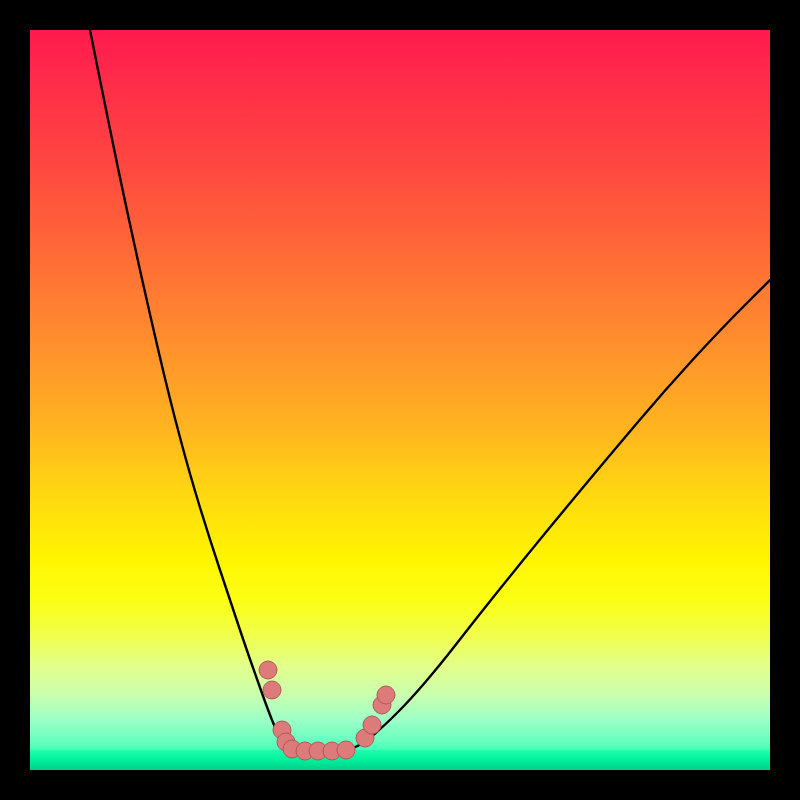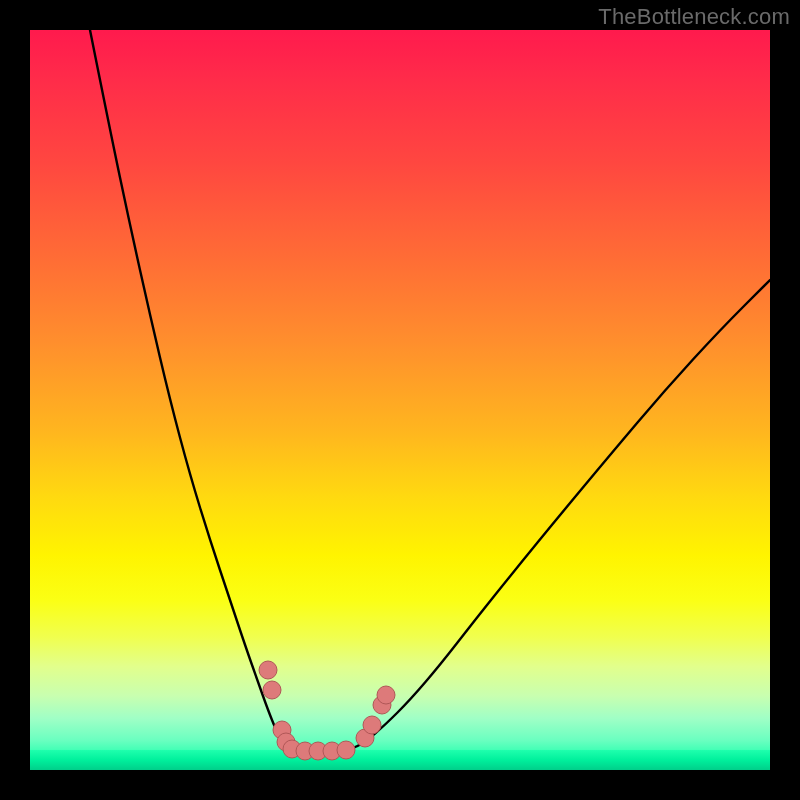--- a/index.html
+++ b/index.html
@@ -92,14 +92,13 @@
           <circle cx="288" cy="721" r="9" fill="#dd7a7a" stroke="#b05757" stroke-width="1"></circle>
           <circle cx="302" cy="721" r="9" fill="#dd7a7a" stroke="#b05757" stroke-width="1"></circle>
           <circle cx="316" cy="720" r="9" fill="#dd7a7a" stroke="#b05757" stroke-width="1"></circle>
           <circle cx="335" cy="708" r="9" fill="#dd7a7a" stroke="#b05757" stroke-width="1"></circle>
           <circle cx="342" cy="695" r="9" fill="#dd7a7a" stroke="#b05757" stroke-width="1"></circle>
           <circle cx="352" cy="675" r="9" fill="#dd7a7a" stroke="#b05757" stroke-width="1"></circle>
           <circle cx="356" cy="665" r="9" fill="#dd7a7a" stroke="#b05757" stroke-width="1"></circle>
         </g>
     </svg>
   </div>
-  <div class="watermark">TheBottleneck.com</div>
 </div>
 
 </body></html>

